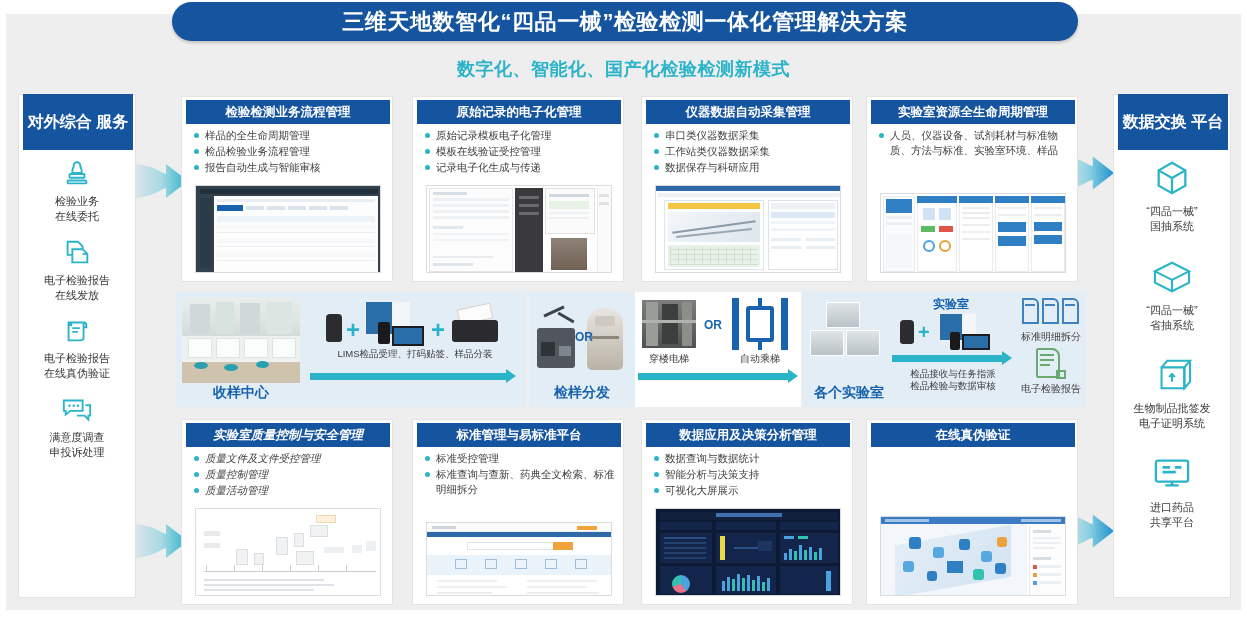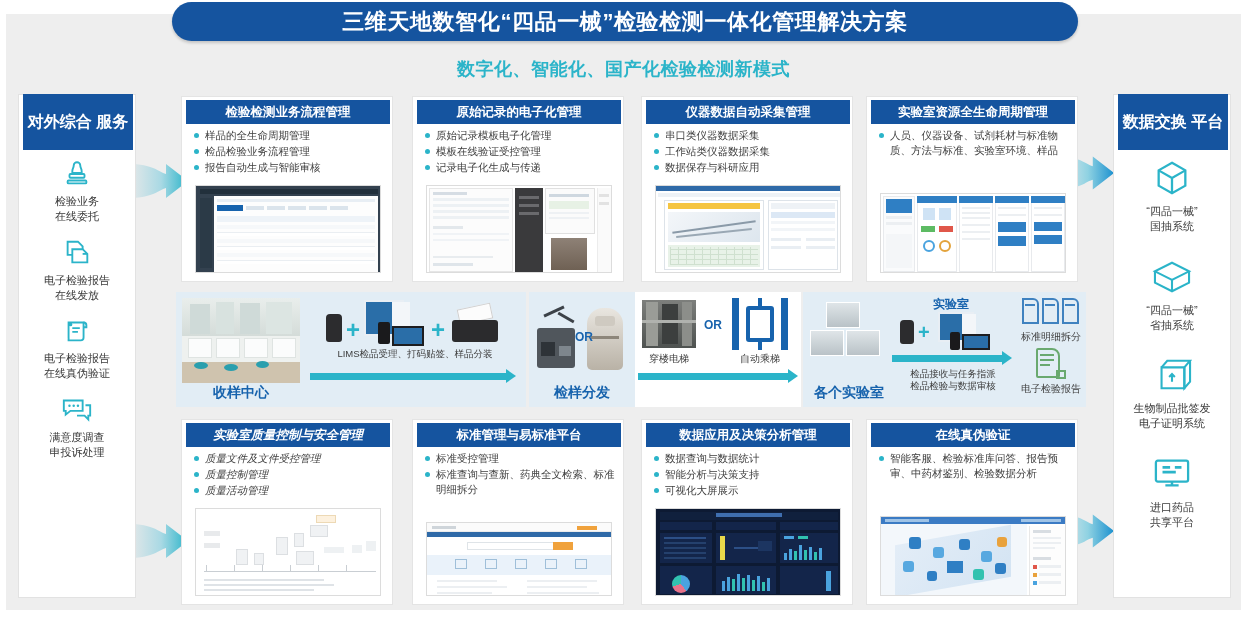--- a/index.html
+++ b/index.html
@@ -703,23 +703,20 @@
         <i style="left:124px;top:57px;width:58px;height:28px;background:#13254a;"></i>
         <i style="left:170px;top:62px;width:5px;height:20px;background:#4aa3df;"></i>
       </div>
     </div>
   </div>
 
   <div class="card" style="left:866px;top:419px;">
     <div class="card-head">
       <span>在线真伪验证</span>
     </div>
-    <ul class="bullets">
-      <li>智能客服、检验标准库问答、报告预审、中药材鉴别、检验数据分析</li>
-    </ul>
     <div class="shot" style="height:80px;">
       <div class="mini" style="background:#ffffff;">
         <i style="left:0;top:0;width:186px;height:7px;background:#3b7bc4;"></i>
         <i style="left:4px;top:2px;width:44px;height:3px;background:#9fc3e6;"></i>
         <i style="left:140px;top:2px;width:40px;height:3px;background:#9fc3e6;"></i>
         <i style="left:0;top:7px;width:146px;height:73px;background:#f3f7fb;"></i>
         <i style="left:14px;top:18px;width:116px;height:52px;background:linear-gradient(135deg,#e3edf7,#d4e4f3);transform:skewY(-10deg);"></i>
         <i style="left:28px;top:20px;width:12px;height:12px;border-radius:3px;background:#2f7fc4;"></i>
         <i style="left:52px;top:30px;width:11px;height:11px;border-radius:3px;background:#57a8e0;"></i>
         <i style="left:78px;top:22px;width:11px;height:11px;border-radius:3px;background:#2f7fc4;"></i>

